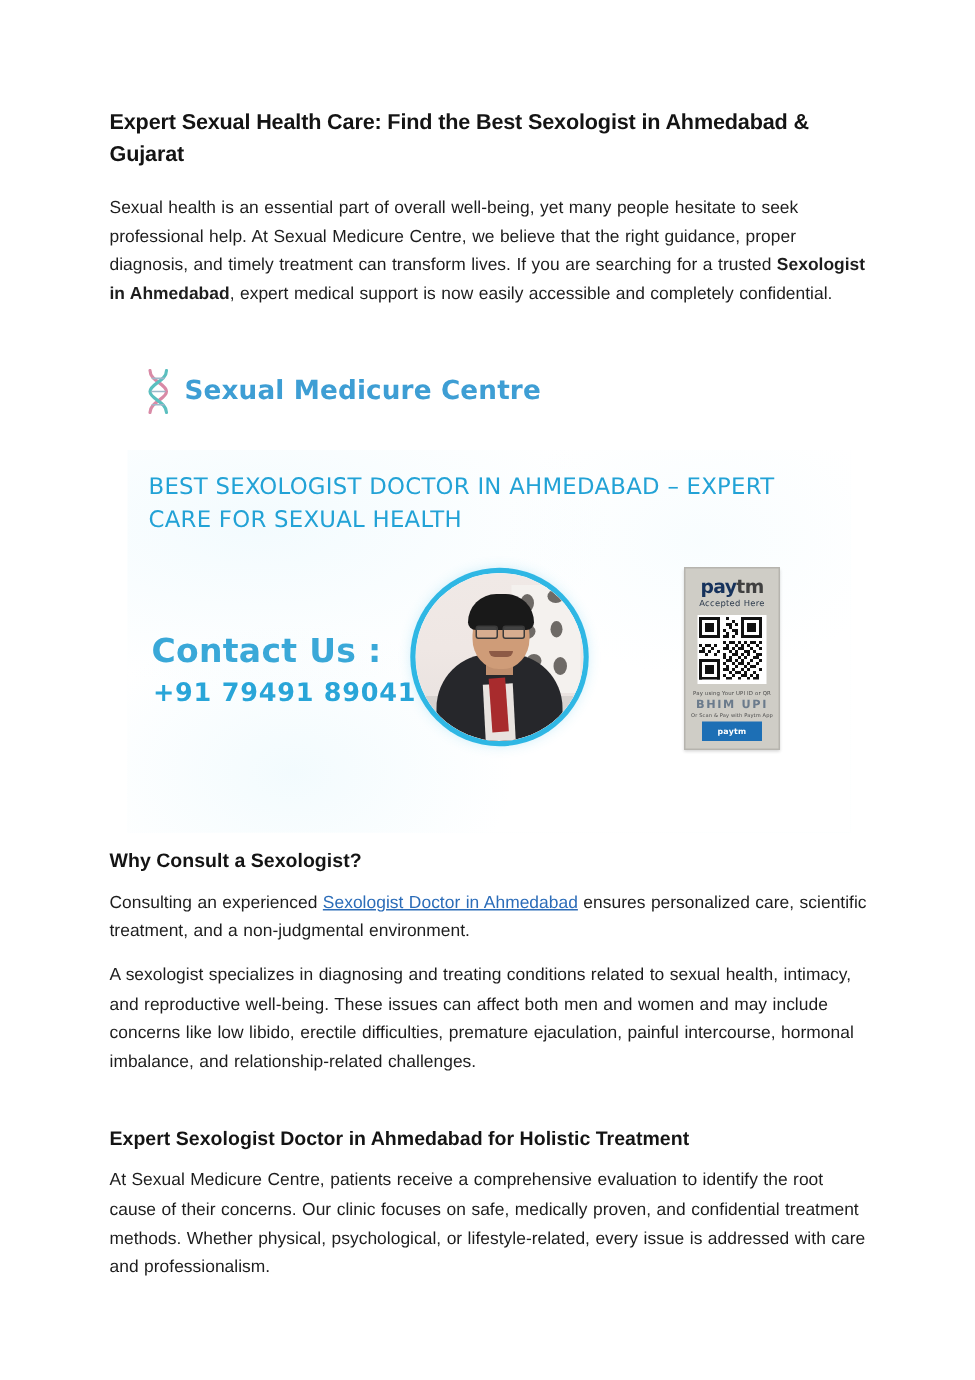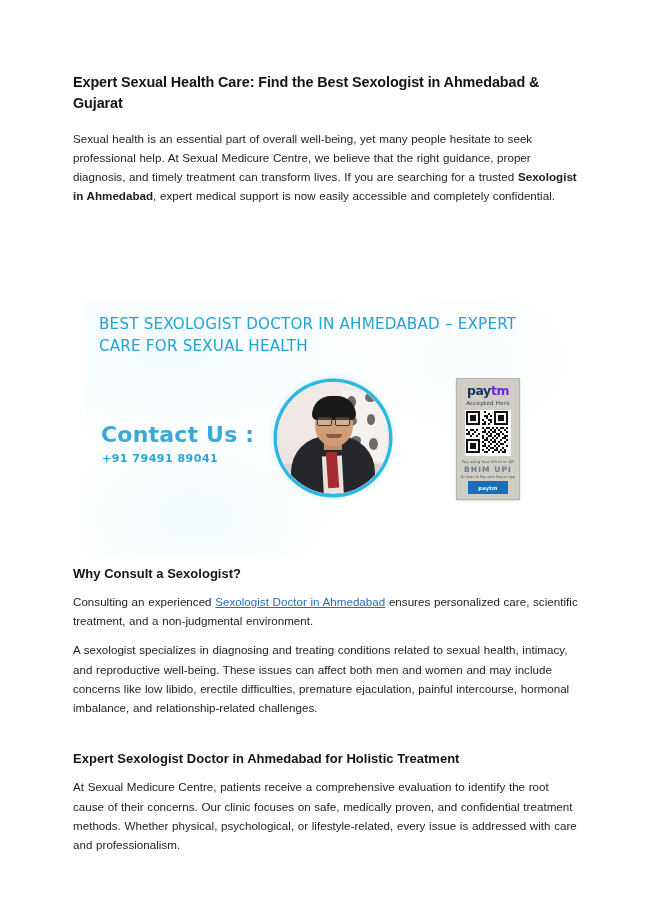--- a/index.html
+++ b/index.html
@@ -140,21 +140,21 @@
     font-size: 22px;
     font-weight: bold;
     color: #3aa8d8;
     letter-spacing: 0.2px;
     font-family: "DejaVu Sans", sans-serif;
   }
   .contact-phone {
     position: absolute;
     left: 17px;
     top: 152px;
-    font-size: 11px;
+    font-size: 17px;
     font-weight: bold;
     color: #29a5d8;
     letter-spacing: 0.5px;
     font-family: "DejaVu Sans", sans-serif;
   }
 
   
   .doctor-photo {
     position: absolute;
     left: 192px;
@@ -236,21 +236,21 @@
   }
   .pt-logo {
     margin-top: 6px;
     font-size: 12.5px;
     font-weight: bold;
     letter-spacing: -0.4px;
     font-family: "DejaVu Sans", sans-serif;
     line-height: 1;
   }
   .pt-logo .pay { color: #16325c; }
-  .pt-logo .tm  { color: #6d28d9; }
+  .pt-logo .tm  { color: #404040; }
   .pt-accept {
     margin-top: 2px;
     font-size: 5.6px;
     color: #2d3b4d;
     letter-spacing: 0.2px;
     font-family: "DejaVu Sans", sans-serif;
   }
   .pt-qr {
     margin-top: 4px;
     width: 44px; height: 44px;
@@ -324,20 +324,30 @@
 <body>
 
 <div class="page">
 
   <div class="content">
     <h1 class="article-title">Expert Sexual Health Care: Find the Best Sexologist in Ahmedabad &amp; Gujarat</h1>
 
     <p class="para"><span>Sexual health is an essential part of overall well-being, yet many people hesitate to seek professional help. At Sexual Medicure Centre, we believe that the right guidance, proper diagnosis, and timely treatment can transform lives. If you are searching for a trusted </span><b>Sexologist in Ahmedabad</b><span>, expert medical support is now easily accessible and completely confidential.</span></p>
   </div>
 
+  <div class="logo-block">
+    <span class="logo-mark">
+      <svg class="logo-mark" viewBox="0 0 21 30" xmlns="http://www.w3.org/2000/svg">
+        <path d="M5 1 C5 8, 16 10, 16 15 C16 20, 5 22, 5 29" fill="none" stroke="#d98aa6" stroke-width="2.1" stroke-linecap="round"></path>
+        <path d="M16 1 C16 8, 5 10, 5 15 C5 20, 16 22, 16 29" fill="none" stroke="#5bbfbf" stroke-width="2.1" stroke-linecap="round"></path>
+        <path d="M6.6 6.2 L14.4 6.2 M6.0 15 L15.0 15 M6.6 23.8 L14.4 23.8" stroke="#9fb8c9" stroke-width="1.1" stroke-linecap="round"></path>
+      </svg>
+    </span>
+    <span class="logo-text">Sexual Medicure Centre</span>
+  </div>
 
   <div class="banner">
     <div class="banner-wash"></div>
     <div class="banner-wash2"></div>
 
     <div class="banner-title">BEST SEXOLOGIST DOCTOR IN AHMEDABAD – EXPERT CARE FOR SEXUAL HEALTH</div>
 
     <div class="contact-label">Contact Us :</div>
 
     <div class="contact-phone">+91 79491 89041</div>

